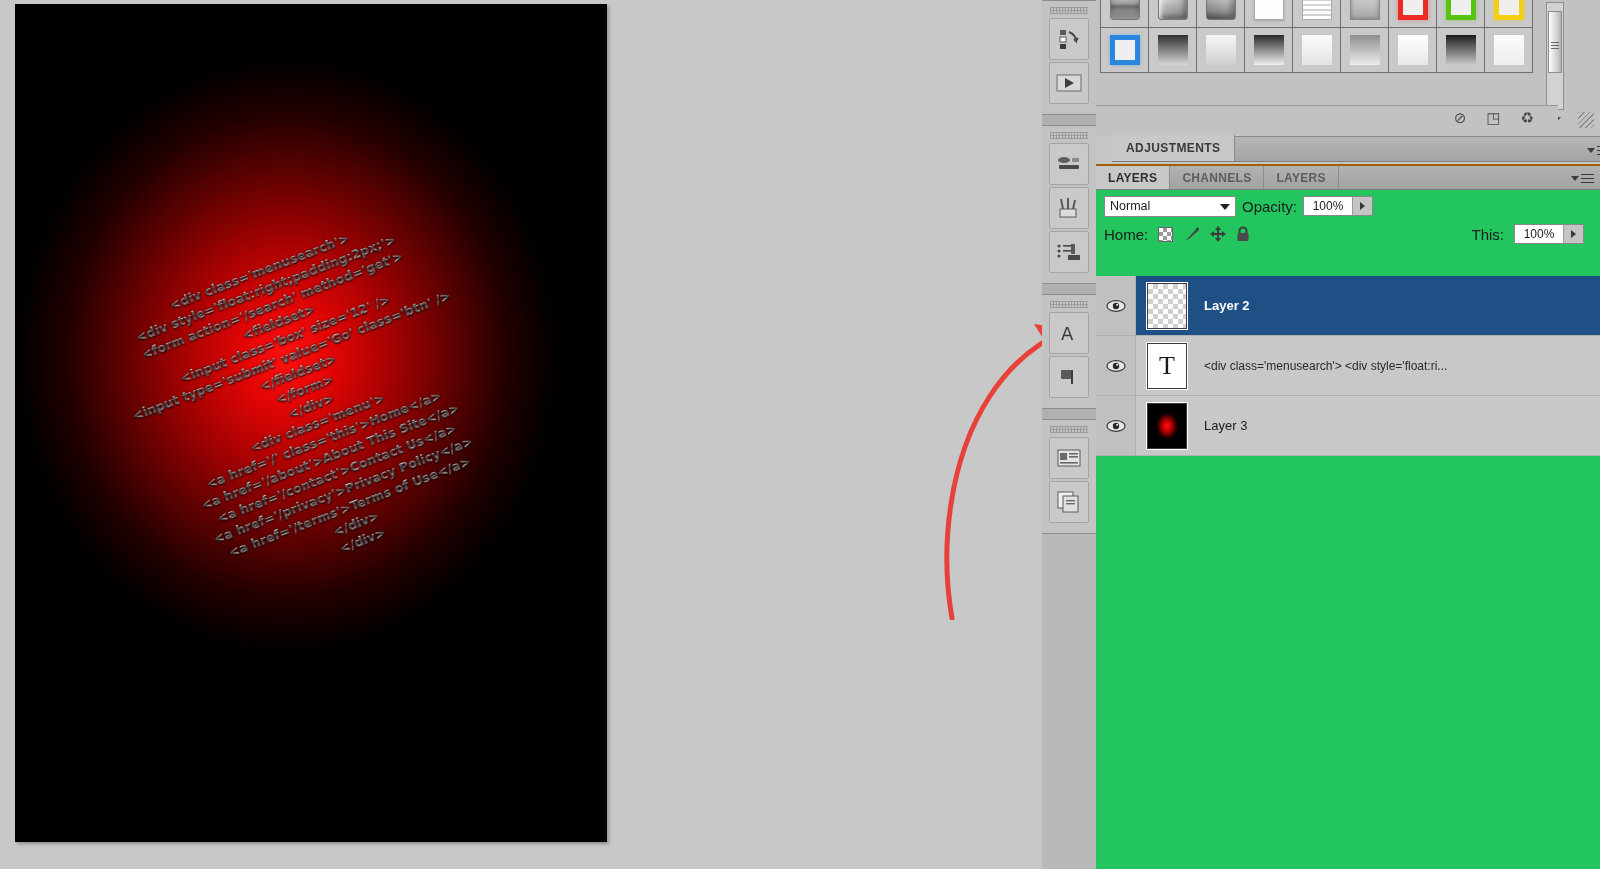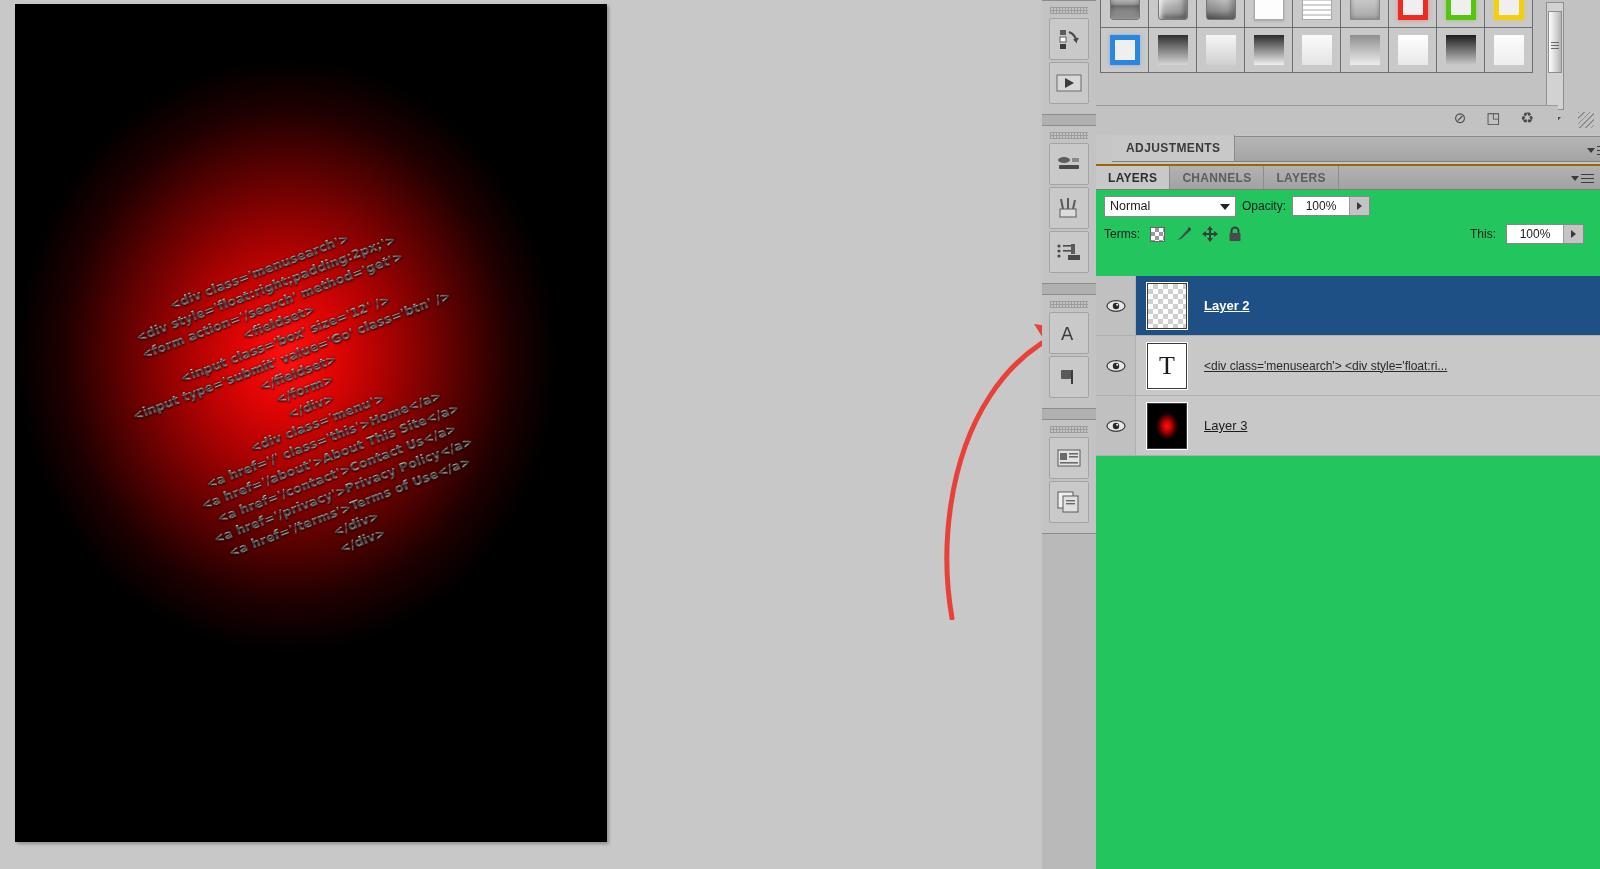--- a/index.html
+++ b/index.html
@@ -181,26 +181,26 @@
     background: #fff; border: 1px solid #888;
     display: flex; align-items: center;
     padding-left: 5px;
     font-size: 12.5px; color: #1c1c1c;
   }
   .blend-select .caret {
     position: absolute; right: 5px; top: 7px;
     width: 0; height: 0; border-left: 5px solid transparent; border-right: 5px solid transparent;
     border-top: 6px solid #222;
   }
-  .lbl { font-size: 12px; color: #1c1c1c; }
+  .lbl { font-size: 15px; color: #1c1c1c; }
   .numfield {
     display: flex; align-items: stretch; height: 20px;
     border: 1px solid #888; background: #fff;
   }
-  .numfield .val { width: 56px; display: flex; align-items: center; justify-content: center; font-size: 12px; color: #1c1c1c; }
+  .numfield .val { width: 48px; display: flex; align-items: center; justify-content: center; font-size: 12px; color: #1c1c1c; }
   .numfield .stepper {
     width: 20px; background: #c4c4c4; border-left: 1px solid #9a9a9a;
     display: flex; align-items: center; justify-content: center;
   }
   .lock-row {
     height: 28px; display: flex; align-items: center; gap: 10px; padding: 0 8px;
   }
   .lock-icons { display: flex; align-items: center; gap: 10px; }
   .lock-sq {
     width: 15px; height: 15px;
@@ -237,21 +237,21 @@
       linear-gradient(45deg,#cfcfcf 25%,transparent 25%,transparent 75%,#cfcfcf 75%),
       linear-gradient(45deg,#cfcfcf 25%,transparent 25%,transparent 75%,#cfcfcf 75%);
     background-size: 10px 10px; background-position: 0 0, 5px 5px;
     background-color: #fff;
   }
   .thumb.redglow {
     background: radial-gradient(ellipse 13px 16px at 50% 50%, #ff1414 0%, #c20000 34%, #4d0000 62%, #000 85%);
   }
   .thumb.textthumb { display: flex; align-items: center; justify-content: center; }
   .thumb.textthumb span { font-family: "Liberation Serif", serif; font-size: 26px; color: #1a1a1a; }
-  .layer-name { font-size: 13px; color: #1b1b1b; padding-left: 6px; text-decoration: underline; }
+  .layer-name { font-size: 13px; color: #1b1b1b; padding-left: 6px; }
   .layer-row.selected .layer-name { color: #fff; font-weight: 700; }
   .layer-name.code { font-size: 12px; color: #2a2a2a; }
   .layer-name.bg-italic { font-style: italic; }
   .layer-lock { position: absolute; right: 22px; top: 50%; transform: translateY(-50%); }
 
   .panel-menu-btn {
     position: absolute; right: 6px; top: 5px;
     display: flex; align-items: center; gap: 2px; color: #3a3a3a;
   }
   .hamburger { display: inline-block; }
@@ -493,21 +493,21 @@
         <span class="lbl">Opacity:</span>
         <div class="numfield">
           <div class="val">100%</div>
           <div class="stepper">
             <div style="width:0;height:0;border-top:4px solid transparent;border-bottom:4px solid transparent;border-left:5px solid #3a3a3a;"></div>
           </div>
         </div>
       </div>
 
       <div class="lock-row">
-        <span class="lbl">Terms:</span>
+        <span class="lbl">Home:</span>
         <div class="lock-icons">
           <div class="lock-sq"></div>
           <svg width="17" height="16" viewBox="0 0 17 16">
             <path d="M2 14 L5 12 L13 3 L15 5 L6 13 Z" fill="#4a4a4a"></path>
             <path d="M13 3 L15 5 L16 3 L14 1 Z" fill="#2e2e2e"></path>
           </svg>
           <svg width="16" height="16" viewBox="0 0 16 16">
             <path d="M8 0 L11 4 H9 V7 H12 V5 L16 8 L12 11 V9 H9 V12 H11 L8 16 L5 12 H7 V9 H4 V11 L0 8 L4 5 V7 H7 V4 H5 Z" fill="#3c3c3c"></path>
           </svg>
           <svg width="14" height="16" viewBox="0 0 14 16">

